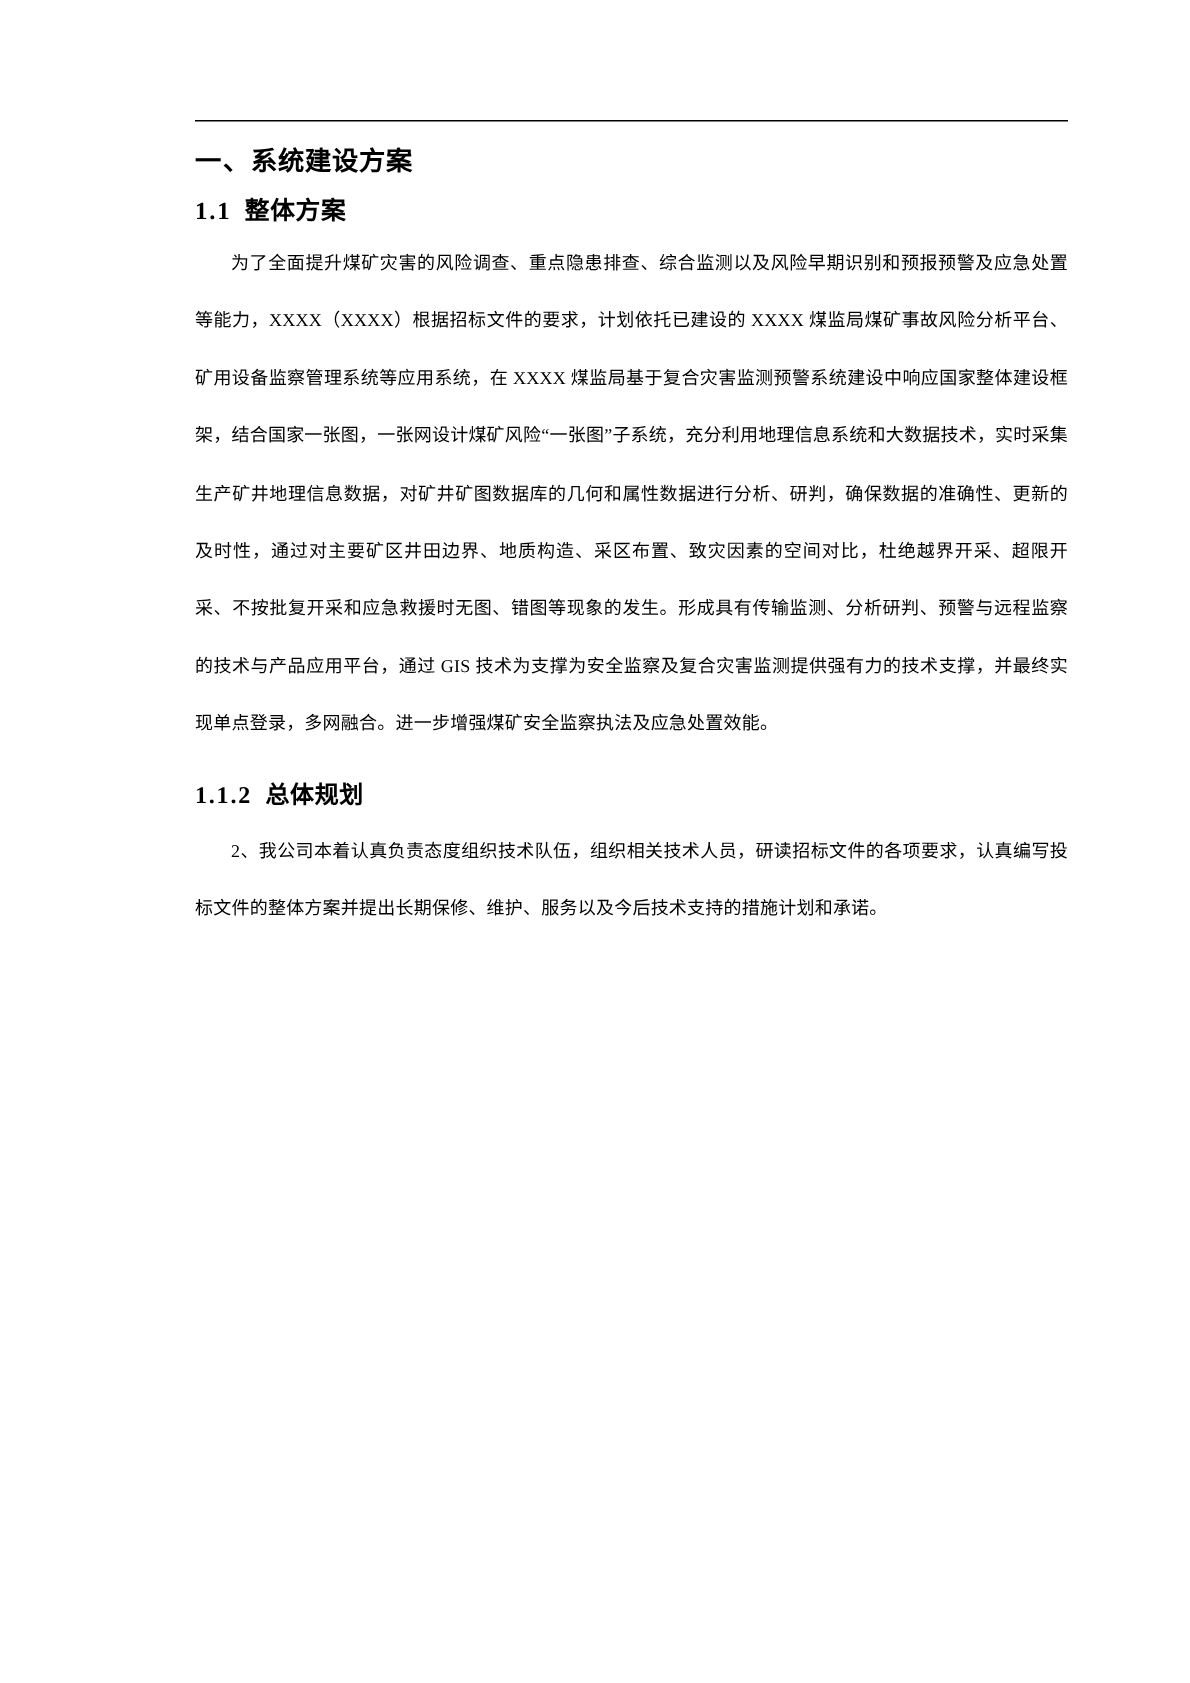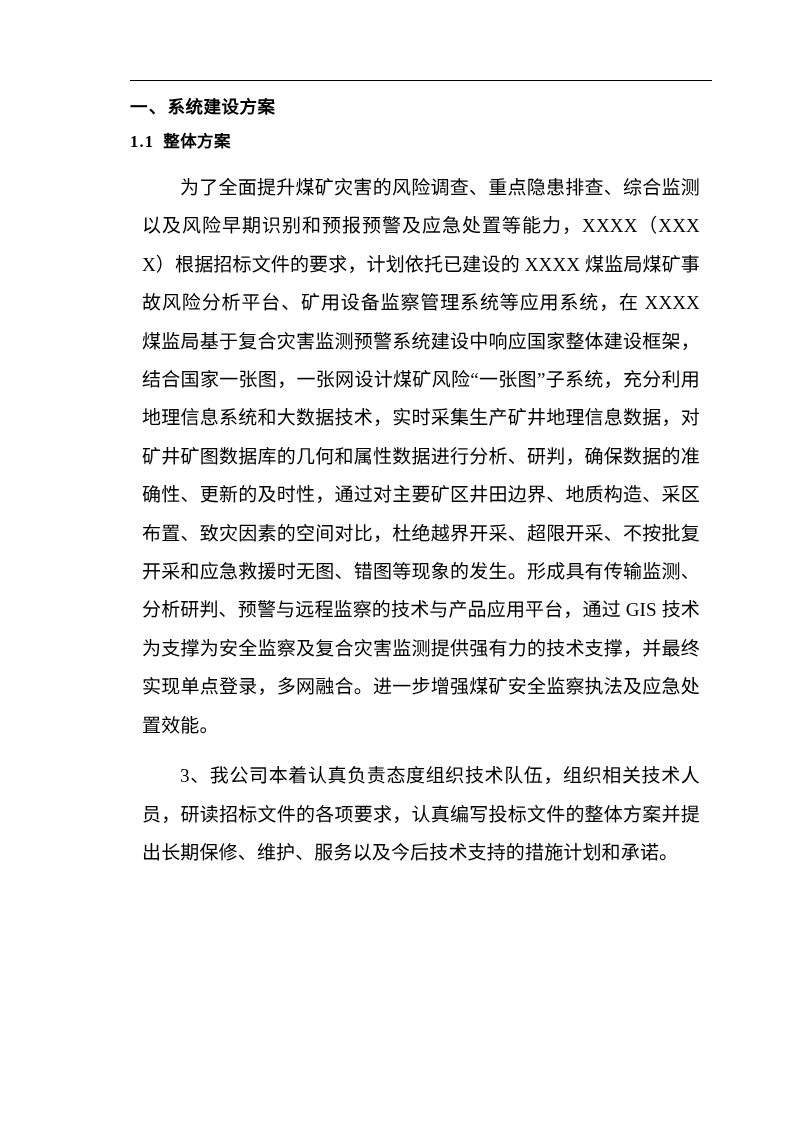--- a/index.html
+++ b/index.html
@@ -95,23 +95,23 @@
   .h2 .ttl,
   .h3 .ttl {
     margin-left: 9px;
   }
 
   .h1 .ttl { margin-left: 0; }
 
   
   p.body {
     font-family: "Liberation Serif", "DejaVu Serif", serif;
-    font-size: 19px;
+    font-size: 12px;
     line-height: 38.4px;
-    margin: 12px;
+    margin: 0;
     text-align: justify;
     text-justify: inter-ideograph;
     text-indent: 2em;
     letter-spacing: 0.15px;
     word-break: break-all;
   }
 
   p.body.tight { margin-top: 0; }
 </style>
 </head>
@@ -129,19 +129,22 @@
       <span class="num">一、</span><span class="ttl">系统建设方案</span>
     </h1>
 
     <h2 class="h2">
       <span class="num">1.1</span><span class="ttl">整体方案</span>
     </h2>
 
 
     <p class="body">为了全面提升煤矿灾害的风险调查、重点隐患排查、综合监测以及风险早期识别和预报预警及应急处置等能力，XXXX（XXXX）根据招标文件的要求，计划依托已建设的 XXXX 煤监局煤矿事故风险分析平台、矿用设备监察管理系统等应用系统，在 XXXX 煤监局基于复合灾害监测预警系统建设中响应国家整体建设框架，结合国家一张图，一张网设计煤矿风险“一张图”子系统，充分利用地理信息系统和大数据技术，实时采集生产矿井地理信息数据，对矿井矿图数据库的几何和属性数据进行分析、研判，确保数据的准确性、更新的及时性，通过对主要矿区井田边界、地质构造、采区布置、致灾因素的空间对比，杜绝越界开采、超限开采、不按批复开采和应急救援时无图、错图等现象的发生。形成具有传输监测、分析研判、预警与远程监察的技术与产品应用平台，通过 GIS 技术为支撑为安全监察及复合灾害监测提供强有力的技术支撑，并最终实现单点登录，多网融合。进一步增强煤矿安全监察执法及应急处置效能。</p>
 
+    <h3 class="h3 spaced-above">
+      <span class="num">1.1.2</span><span class="ttl">总体规划</span>
+    </h3>
 
 
-    <p class="body tight">3、我公司本着认真负责态度组织技术队伍，组织相关技术人员，研读招标文件的各项要求，认真编写投标文件的整体方案并提出长期保修、维护、服务以及今后技术支持的措施计划和承诺。</p>
+    <p class="body tight">2、我公司本着认真负责态度组织技术队伍，组织相关技术人员，研读招标文件的各项要求，认真编写投标文件的整体方案并提出长期保修、维护、服务以及今后技术支持的措施计划和承诺。</p>
 
   </div>
 
 </div>
 
 </body></html>

